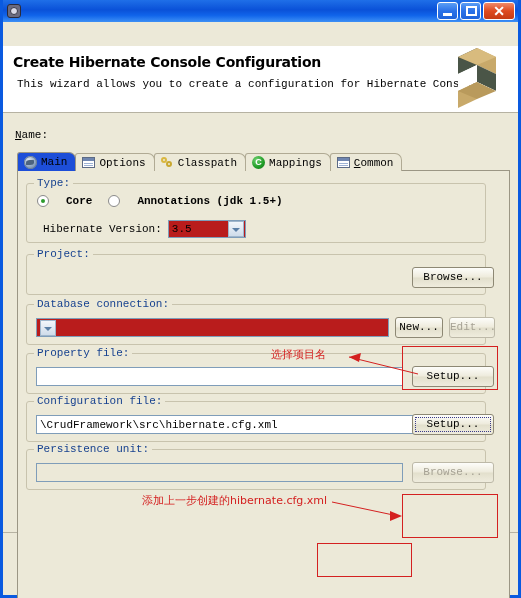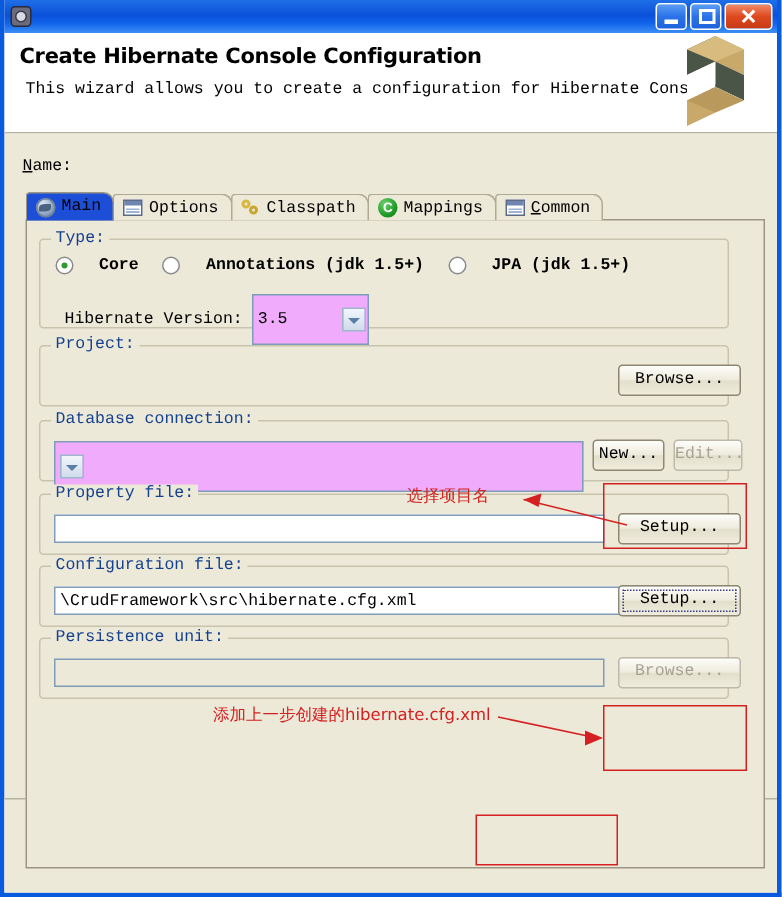--- a/index.html
+++ b/index.html
@@ -112,20 +112,21 @@
   }
 
   
   .header {
     background: #ffffff;
     flex: 0 0 auto;
     height: 66px;
     position: relative;
     border-bottom: 1px solid #b6b2a2;
     overflow: hidden;
+    margin-top: 24px;
   }
   .header-title {
     position: absolute;
     left: 10px; top: 8px;
     font-family: "DejaVu Sans", sans-serif;
     font-size: 14px;
     font-weight: bold;
     color: #000;
     letter-spacing: -0.2px;
   }
@@ -327,26 +328,26 @@
     left: 16px; top: 36px;
     display: flex;
     align-items: center;
     gap: 6px;
     font-size: 11px;
   }
 
   .combo {
     height: 18px;
     box-sizing: border-box;
-    background: #f0abfc;
+    background: #b91c1c;
     border: 1px solid #7f9db9;
     display: flex;
     align-items: center;
     position: relative;
-    padding: 16px 3px;
+    padding: 0 3px;
     font-size: 11px;
   }
   .combo .combo-val { flex: 1 1 auto; white-space: nowrap; overflow: hidden; }
   .combo .combo-arrow {
     width: 16px; height: 16px;
     flex: 0 0 auto;
     background: linear-gradient(to bottom, #f2f6fb 0%, #cfdcea 100%);
     border: 1px solid #9fb6cc;
     box-sizing: border-box;
     position: relative;
@@ -537,24 +538,20 @@
 
         <div class="radio-row">
           <label class="radio-item">
             <span class="radio checked"></span>
             <span>Core</span>
           </label>
           <label class="radio-item">
             <span class="radio"></span>
             <span>Annotations (jdk 1.5+)</span>
           </label>
-          <label class="radio-item">
-            <span class="radio"></span>
-            <span>JPA (jdk 1.5+)</span>
-          </label>
         </div>
 
         <div class="version-row">
           <span>Hibernate Version:</span>
           <span class="combo" style="width:78px;">
             <span class="combo-val">3.5</span>
             <span class="combo-arrow"></span>
           </span>
         </div>
       </div>

